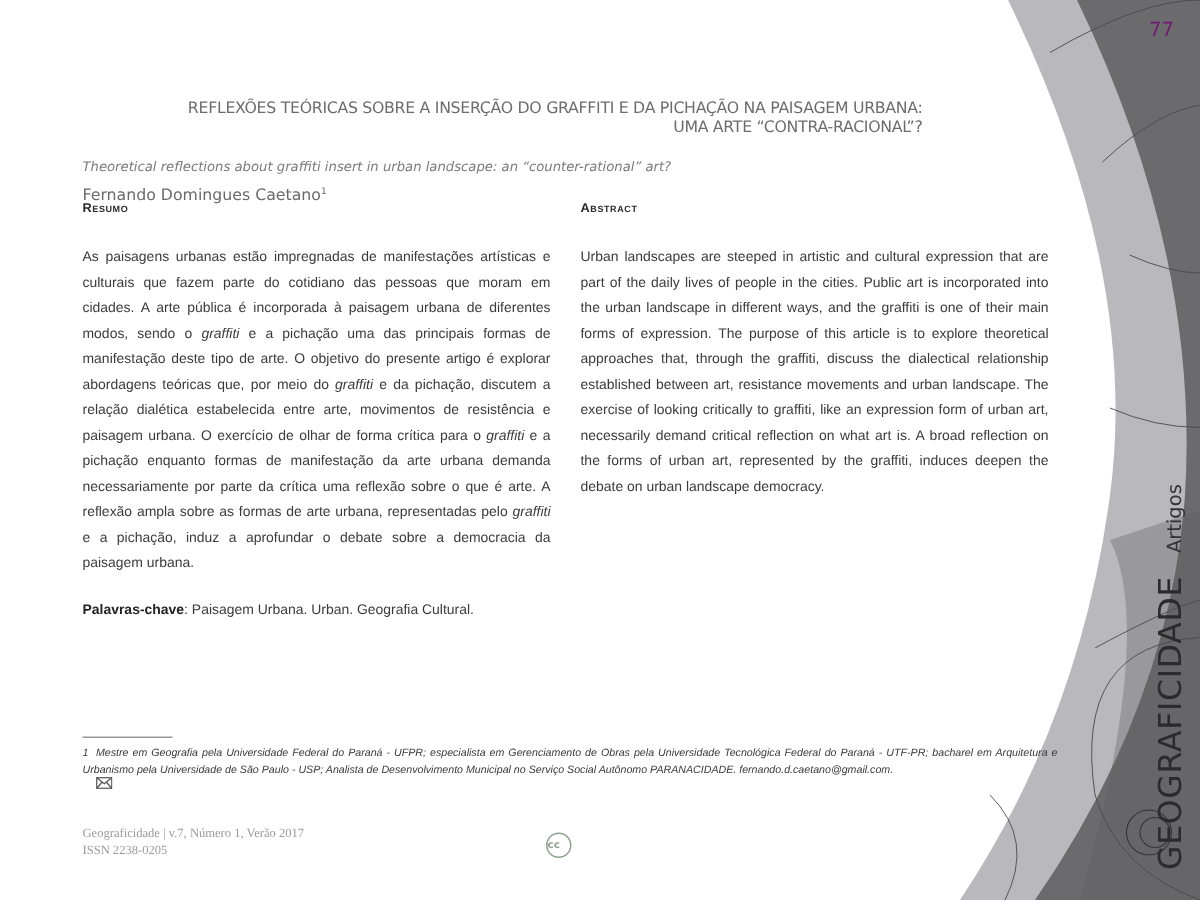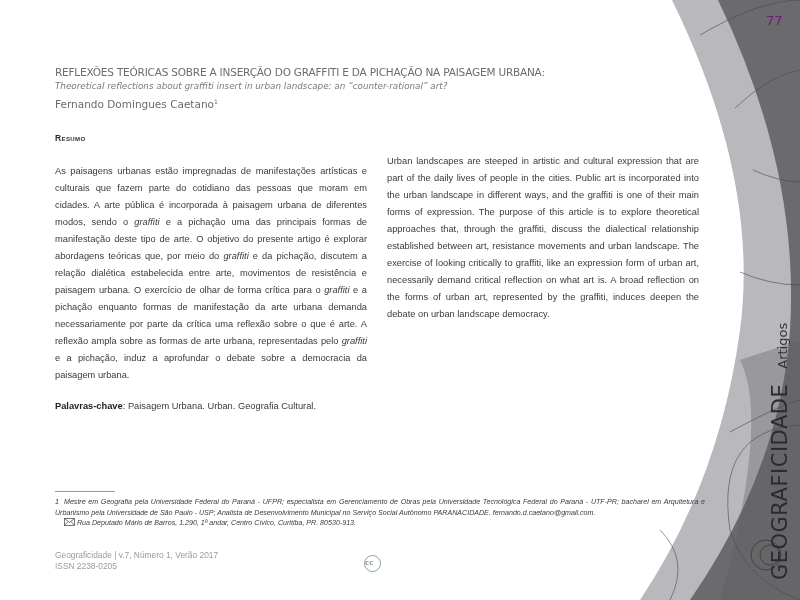--- a/index.html
+++ b/index.html
@@ -21,25 +21,25 @@
     white-space: nowrap;
     font-family: "DejaVu Sans", sans-serif;
     color: #2b2b2d;
   }
   .side-brand .brand { font-size: 21px; letter-spacing: 0.5px; }
   .side-brand .section { font-size: 13px; margin-left: 10px; color: #333; }
 
   .header { position: absolute; left: 55px; top: 66px; width: 560px; z-index: 1; }
   .title-pt {
     font-family: "DejaVu Sans", sans-serif; font-size: 10.5px; color: #6c6c6c;
-    line-height: 13px; letter-spacing: -0.2px;
+    line-height: 13px; letter-spacing: -0.2px; text-align: right;
   }
   .title-en {
     font-family: "DejaVu Sans", sans-serif; font-style: italic;
-    font-size: 8.8px; color: #7a7a7a; line-height: 12px; margin-top: 1px;
+    font-size: 8.8px; color: #7a7a7a; line-height: 12px; margin-top: 14px;
   }
   .author {
     font-family: "DejaVu Sans", sans-serif; font-size: 10.5px; color: #6a6a6a;
     margin-top: 6px;
   }
   .author sup { font-size: 6px; vertical-align: top; }
 
   .col { position: absolute; top: 133px; z-index: 1; }
   .col-left { left: 55px; width: 312px; }
   .col-right { left: 387px; width: 312px; }
@@ -57,21 +57,21 @@
   .footnote-rule { position: absolute; left: 55px; top: 491px; width: 60px; border-top: 1px solid #999; z-index: 1; }
   .footnotes {
     position: absolute; left: 55px; top: 497px; width: 650px; z-index: 1;
     font-size: 7.1px; line-height: 10.5px; color: #3a3a3a; text-align: justify; font-style: italic;
   }
   .footnotes .num { display: inline-block; width: 9px; }
   .footnotes .indent { padding-left: 9px; }
   .mail-icon { display: inline-block; vertical-align: -1px; margin-right: 2px; }
 
   .footer { position: absolute; left: 55px; top: 550px; z-index: 1;
-    font-family: Liberation Sans, sans-serif; font-size: 8.4px; color: #9a9a9a; line-height: 11px; }
+    font-family: Liberation Serif, serif; font-size: 8.4px; color: #9a9a9a; line-height: 11px; }
   .cc-icon {
     position: absolute; left: 364px; top: 555px; width: 15px; height: 15px;
     border: 1.6px solid #8ea08e; border-radius: 50%; z-index: 1;
     font-family: "DejaVu Sans", sans-serif; font-size: 7px; font-weight: bold;
     color: #8ea08e; text-align: left; line-height: 15px;
   }
 </style>
 </head>
 <body>
 
@@ -93,49 +93,51 @@
 <div class="page-number">77</div>
 
 <div class="side-brand">
   <span class="brand">GEOGRAFICIDADE</span>
   <span class="section">Artigos</span>
 </div>
 
 <div class="header">
   <div class="title-pt">
     <div>REFLEXÕES TEÓRICAS SOBRE A INSERÇÃO DO GRAFFITI E DA PICHAÇÃO NA PAISAGEM URBANA:</div>
+    <div>UMA ARTE “CONTRA-RACIONAL”?</div>
   </div>
   <div class="title-en">Theoretical reflections about graffiti insert in urban landscape: an “counter-rational” art?</div>
   <div class="author">
     <span>Fernando Domingues Caetano</span><sup>1</sup>
   </div>
 </div>
 
 <div class="col col-left">
   <h2>Resumo</h2>
   <p>As paisagens urbanas estão impregnadas de manifestações artísticas e culturais que fazem parte do cotidiano das pessoas que moram em cidades. A arte pública é incorporada à paisagem urbana de diferentes modos, sendo o <i>graffiti</i> e a pichação uma das principais formas de manifestação deste tipo de arte. O objetivo do presente artigo é explorar abordagens teóricas que, por meio do <i>graffiti</i> e da pichação, discutem a relação dialética estabelecida entre arte, movimentos de resistência e paisagem urbana. O exercício de olhar de forma crítica para o <i>graffiti</i> e a pichação enquanto formas de manifestação da arte urbana demanda necessariamente por parte da crítica uma reflexão sobre o que é arte. A reflexão ampla sobre as formas de arte urbana, representadas pelo <i>graffiti</i> e a pichação, induz a aprofundar o debate sobre a democracia da paisagem urbana.</p>
   <div class="kw">
     <b>Palavras-chave</b><span>: Paisagem Urbana. Urban. Geografia Cultural.</span>
   </div>
 </div>
 
 <div class="col col-right">
+  <h2>Abstract</h2>
   <p>Urban landscapes are steeped in artistic and cultural expression that are part of the daily lives of people in the cities. Public art is incorporated into the urban landscape in different ways, and the graffiti is one of their main forms of expression. The purpose of this article is to explore theoretical approaches that, through the graffiti, discuss the dialectical relationship established between art, resistance movements and urban landscape. The exercise of looking critically to graffiti, like an expression form of urban art, necessarily demand critical reflection on what art is. A broad reflection on the forms of urban art, represented by the graffiti, induces deepen the debate on urban landscape democracy.</p>
 </div>
 
 <div class="footnote-rule"></div>
 <div class="footnotes">
   <div>
     <span class="num">1</span><span>Mestre em Geografia pela Universidade Federal do Paraná - UFPR; especialista em Gerenciamento de Obras pela Universidade Tecnológica Federal do Paraná - UTF-PR; bacharel em Arquitetura e Urbanismo pela Universidade de São Paulo - USP; Analista de Desenvolvimento Municipal no Serviço Social Autônomo PARANACIDADE. fernando.d.caetano@gmail.com.</span>
   </div>
   <div class="indent">
     <svg class="mail-icon" width="11" height="8" viewBox="0 0 11 8">
       <rect x="0.5" y="0.5" width="10" height="7" fill="none" stroke="#555" stroke-width="0.8"></rect>
       <path d="M0.5 0.5 L5.5 4.5 L10.5 0.5 M0.5 7.5 L4 3.5 M10.5 7.5 L7 3.5" fill="none" stroke="#555" stroke-width="0.8"></path>
-    </svg><span>Rua Deputado Mário de Barros, 1.290, 1º andar, Centro Cívico, Curitiba, PR. 80530-913.</span>
+    </svg>
   </div>
 </div>
 
 <div class="footer">
   <div>Geograficidade | v.7, Número 1, Verão 2017</div>
   <div>ISSN 2238-0205</div>
 </div>
 <div class="cc-icon">cc</div>
 
 </body></html>

